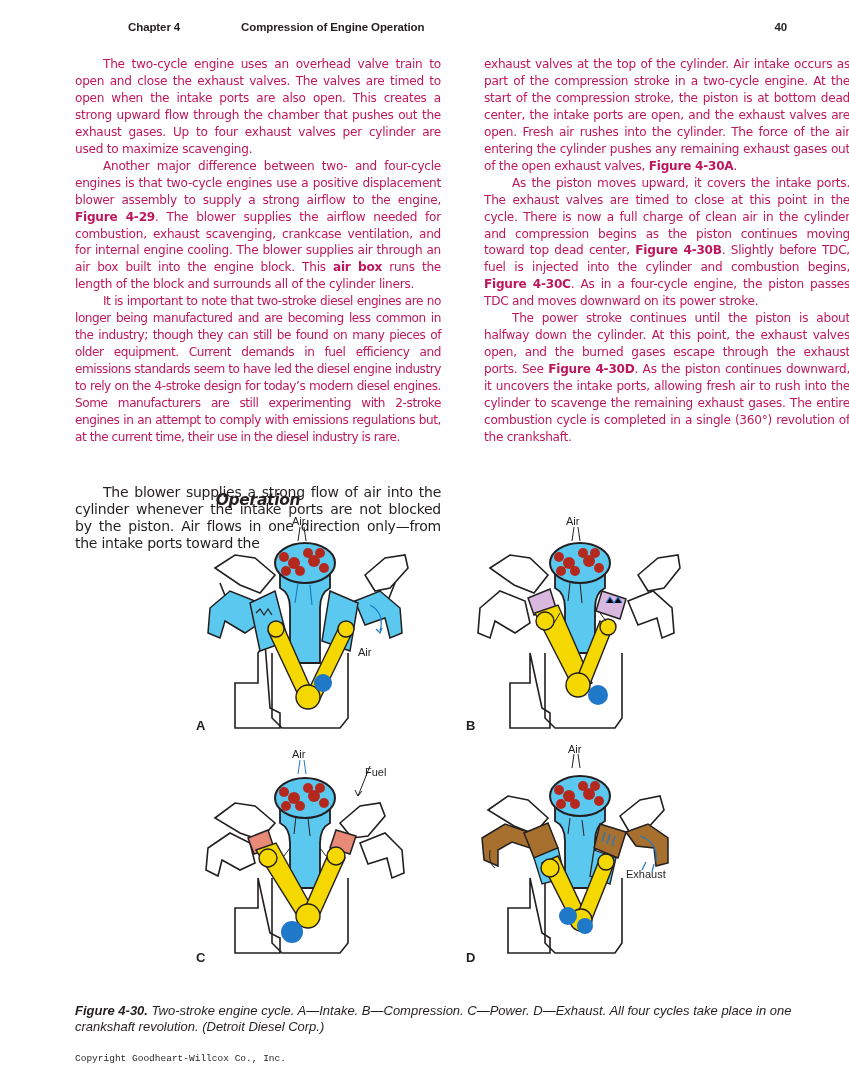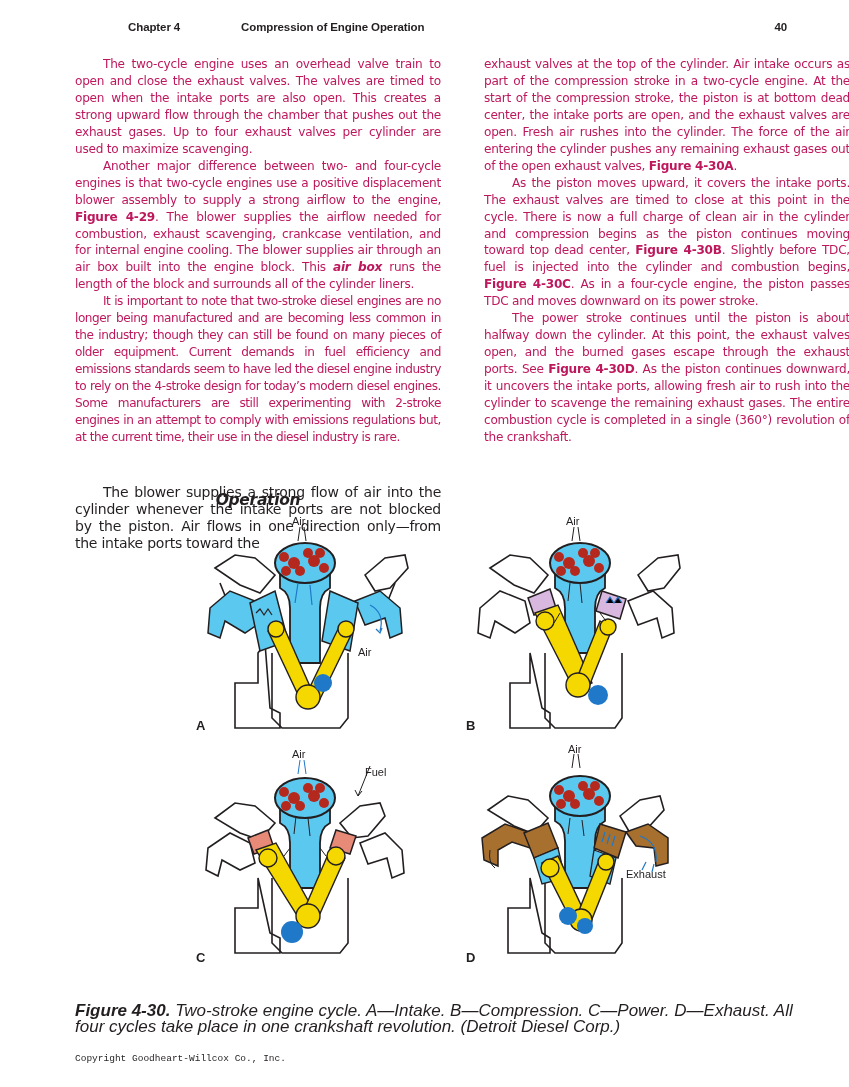--- a/index.html
+++ b/index.html
@@ -10,37 +10,37 @@
   .rh-chapter { position: absolute; left: 128px; }
   .rh-title { position: absolute; left: 241px; }
   .rh-page { position: absolute; right: 62px; }
   .col { position: absolute; top: 56px; width: 366px;
     font-family: "DejaVu Sans", sans-serif; font-size: 12.1px; line-height: 16.95px; letter-spacing: -0.25px; color: #be185d; }
   .col.left { left: 75px; }
   .col.right { left: 440px; margin-left: 44px; }
   .col p { margin: 0; text-align: justify; text-indent: 28px; }
   .col p.noindent { text-indent: 0; }
   .col b { font-weight: bold; }
-  .col .em { font-weight: bold; font-style: italic; }
+  .col .em { font-weight: bold; }
   .heading { position: absolute; font-family: "DejaVu Sans", sans-serif; font-weight: bold; font-style: italic;
     font-size: 15.5px; text-align: center; width: 366px; letter-spacing: -0.3px; margin-top: 31px; }
   .heading.left { left: 75px; top: 460px; }
   .heading.right { left: 452px; top: 460px; }
   .col2 { position: absolute; top: 484px; width: 366px;
     font-family: "DejaVu Sans", sans-serif; font-size: 14px; line-height: 16.95px; letter-spacing: -0.25px; }
   .col2.left { left: 75px; }
   .col2.right { left: 452px; }
   .col2 p { margin: 0; text-align: justify; text-indent: 28px; }
   .figure { position: absolute; left: 0; top: 513px; width: 744px; height: 450px; }
   .panel { position: absolute; width: 250px; height: 230px; }
   .panel svg { width: 250px; height: 230px; display: block; }
   .panel-letter { position: absolute; font-family: "Liberation Sans", sans-serif; font-weight: bold; font-size: 13px; }
   .lbl { font-family: "Liberation Sans", sans-serif; font-size: 11px; fill: #231f20; }
   .caption { position: absolute; left: 75px; top: 1003px; width: 730px;
-    font-family: "Liberation Sans", sans-serif; font-style: italic; font-size: 17px; line-height: 15.5px; }
+    font-family: "Liberation Sans", sans-serif; font-style: italic; font-size: 13px; line-height: 15.5px; }
   .caption b { font-weight: bold; }
   .footer { position: absolute; left: 75px; top: 1053px; font-family: Liberation Mono, monospace; font-size: 9.5px; color: #231f20; }
 </style>
 </head>
 <body>
 
 <div class="page">
 
   <div class="running-head">
     <span class="rh-chapter">Chapter 4</span>

